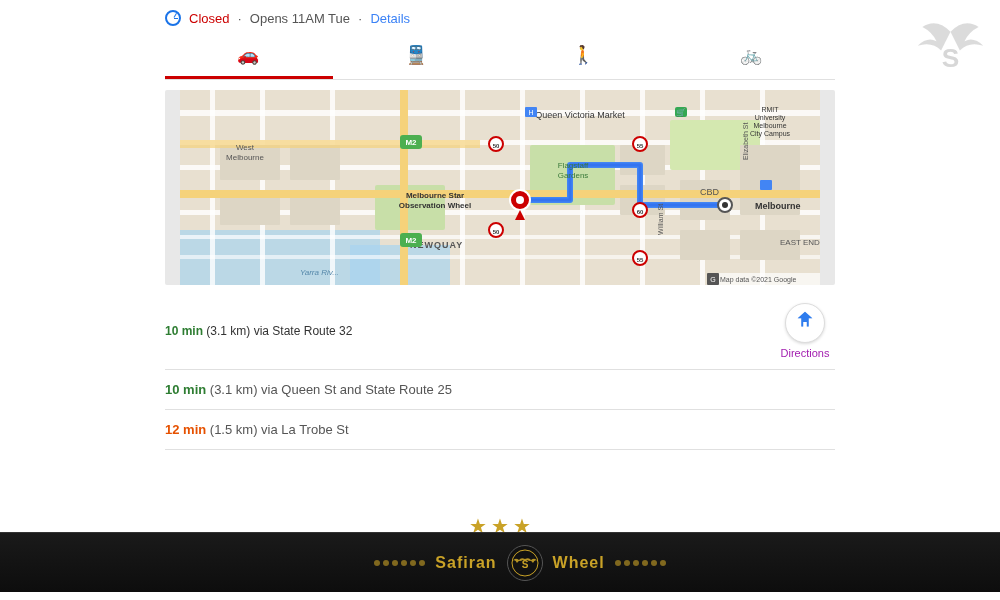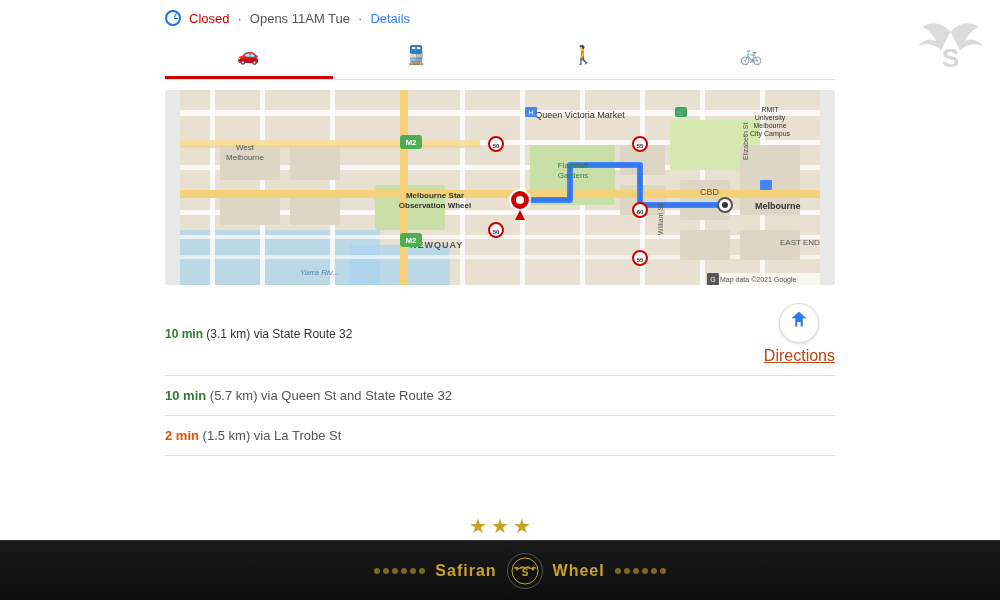--- a/index.html
+++ b/index.html
@@ -140,23 +140,22 @@
       align-items: center;
       justify-content: center;
       background: #fff;
       box-shadow: 0 1px 3px rgba(0,0,0,0.15);
     }
     .directions-arrow {
       font-size: 20px;
       color: #1a73e8;
     }
     .directions-label {
-      font-size: 16px;
-      color: #c2410c;
-      text-decoration: underline;
+      font-size: 11px;
+      color: #a21caf;
     }
 
     
     .alt-route {
       margin: 0 165px;
       padding: 12px 0;
       border-bottom: 1px solid #e0e0e0;
       font-size: 13px;
       color: #555;
     }
@@ -164,21 +163,21 @@
       font-weight: 700;
       color: #2e7d32;
     }
     .alt-route-time.orange {
       color: #e65100;
     }
 
     
     .footer {
       position: absolute;
-      bottom: 0;
+      bottom: 8px;
       left: 0;
       right: 0;
       height: 60px;
       background: linear-gradient(to bottom, #1a1a1a, #0d0d0d);
       border-top: 1px solid #333;
       display: flex;
       align-items: center;
       justify-content: center;
       gap: 10px;
       padding-left: 40px;
@@ -406,25 +405,25 @@
         <span class="directions-arrow"><svg width="22" height="22" viewBox="0 0 24 24">
               <path d="M12 2L4 9h4v9h2v-5h4v5h2V9h4z" fill="#4285f4"></path>
               <path d="M12 2l8 7h-4v9h-2v-5H10v5H8V9H4z" fill="#1a73e8" opacity="0.5"></path>
             </svg></span>
       </div>
       <span class="directions-label">Directions</span>
     </button>
   </div>
 
   <div class="alt-route">
-    <span class="alt-route-time">10 min</span><span> (5.7 km) via Queen St and State Route 32</span>
+    <span class="alt-route-time">10 min</span><span> (3.1 km) via Queen St and State Route 25</span>
   </div>
 
   <div class="alt-route">
-    <span class="alt-route-time orange">2 min</span><span> (1.5 km) via La Trobe St</span>
+    <span class="alt-route-time orange">12 min</span><span> (1.5 km) via La Trobe St</span>
   </div>
 
   <div class="stars-row">
     <span class="star">★</span>
     <span class="star">★</span>
     <span class="star">★</span>
   </div>
 
   <div class="footer">
     <div class="footer-dots-left">

